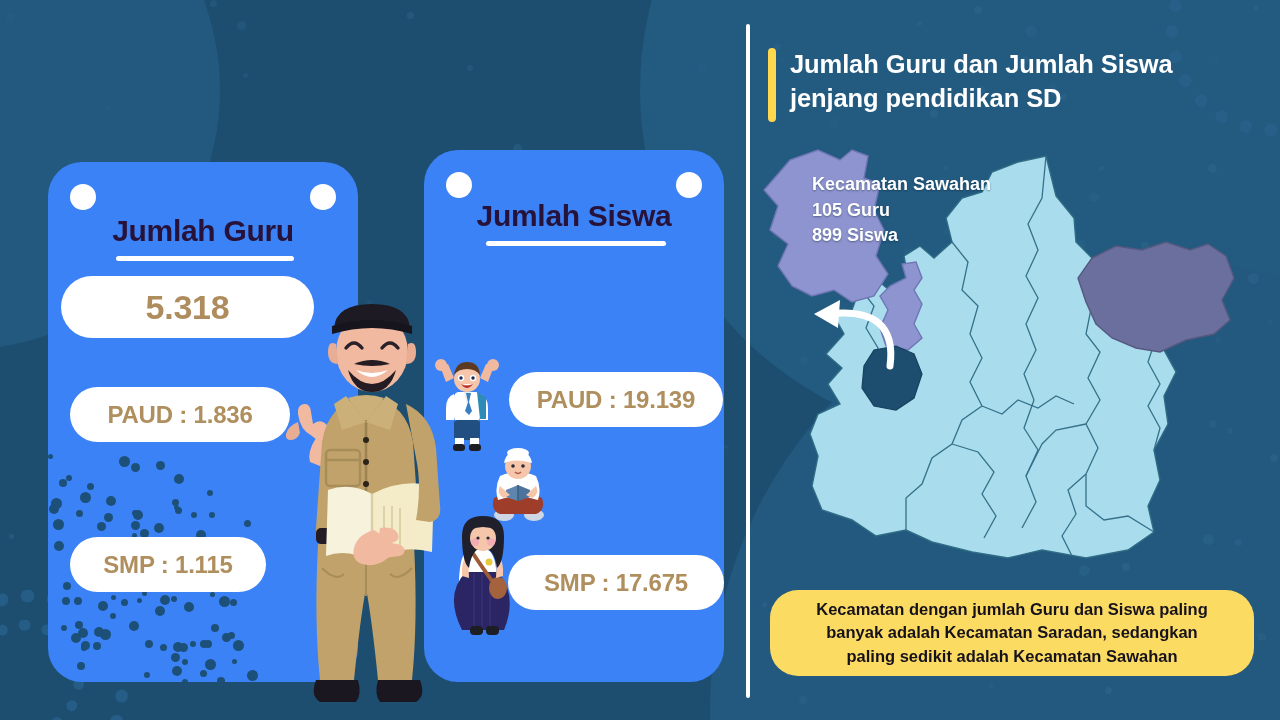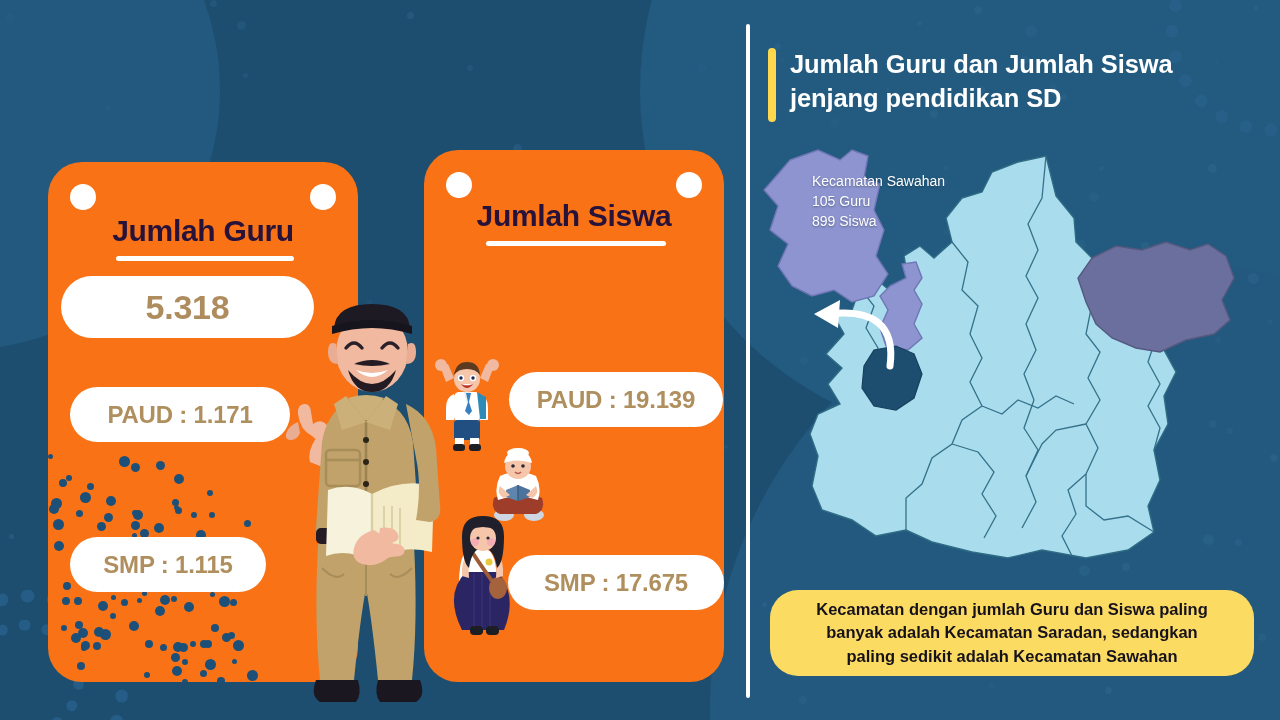--- a/index.html
+++ b/index.html
@@ -64,21 +64,21 @@
     line-height: 1.33;
     letter-spacing: -0.1px;
     white-space: pre-line;
   }
   #title-left  { left: 48px; top: 48px; height: 74px; }
   #title-right { left: 768px; top: 48px; height: 74px; }
 
   
   .stat-card {
     position: absolute;
-    background: #f97316;
+    background: #3b82f6;
     border-radius: 34px;
     overflow: hidden;
   }
   #card-guru  { left: 48px;  top: 162px; width: 310px; height: 520px; }
   #card-siswa { left: 424px; top: 150px; width: 300px; height: 532px; }
 
   .pin {
     position: absolute;
     width: 26px; height: 26px;
     border-radius: 50%;
@@ -146,22 +146,22 @@
   .illus { position: absolute; }
   .illus svg { display: block; }
 
   
   #map-wrap { position: absolute; left: 756px; top: 138px; width: 516px; height: 446px; }
 
   
   .map-label {
     position: absolute;
     color: #ffffff;
-    font-size: 14px;
-    font-weight: normal;
+    font-size: 18px;
+    font-weight: bold;
     line-height: 1.42;
     white-space: pre-line;
     text-shadow: 0 1px 2px rgba(12,40,60,.45);
   }
   #label-sawahan { left: 812px; top: 172px; }
   #label-saradan { left: 1076px; top: 222px; }
 
   
   #caption-box {
     position: absolute;
@@ -412,21 +412,21 @@
         <i style="width: 6px; height: 6px; left: 13px; top: 193px;"></i>
         <i style="width: 10px; height: 10px; left: 46px; top: 195px;"></i>
         <i style="width: 11px; height: 11px; left: 32px; top: 60px;"></i>
         <i style="width: 6px; height: 6px; left: 18px; top: 43px;"></i>
       </div>
     <div class="pin pin-l"></div>
     <div class="pin pin-r"></div>
     <div class="card-title">Jumlah Guru</div>
     <div class="card-rule"></div>
     <div class="pill pill-total" id="guru-total">5.318</div>
-    <div class="pill pill-sub" id="guru-paud">PAUD : 1.171</div>
+    <div class="pill pill-sub" id="guru-paud">PAUD : 1.836</div>
     <div class="pill pill-sub" id="guru-smp">SMP : 1.115</div>
   </div>
 
   <div class="stat-card" id="card-siswa">
     <div class="pin pin-l"></div>
     <div class="pin pin-r"></div>
     <div class="card-title">Jumlah Siswa</div>
     <div class="card-rule"></div>
 
     <div class="illus" style="left:6px; top:206px;">

